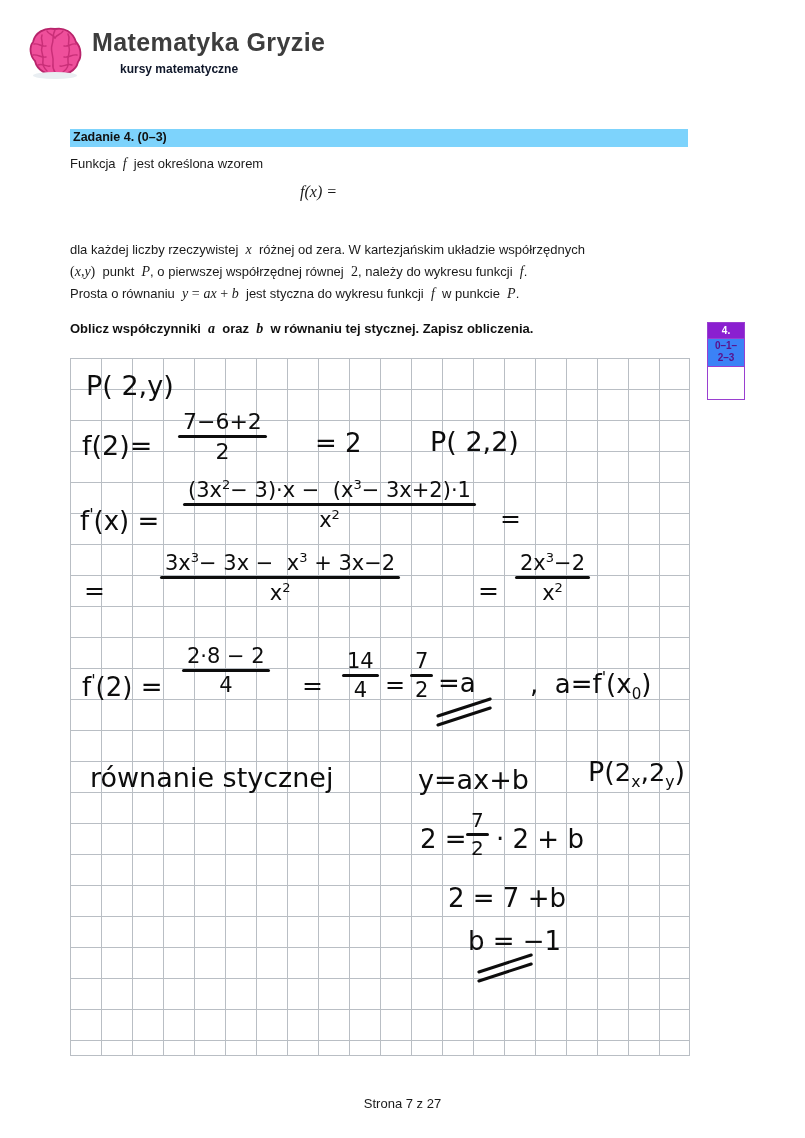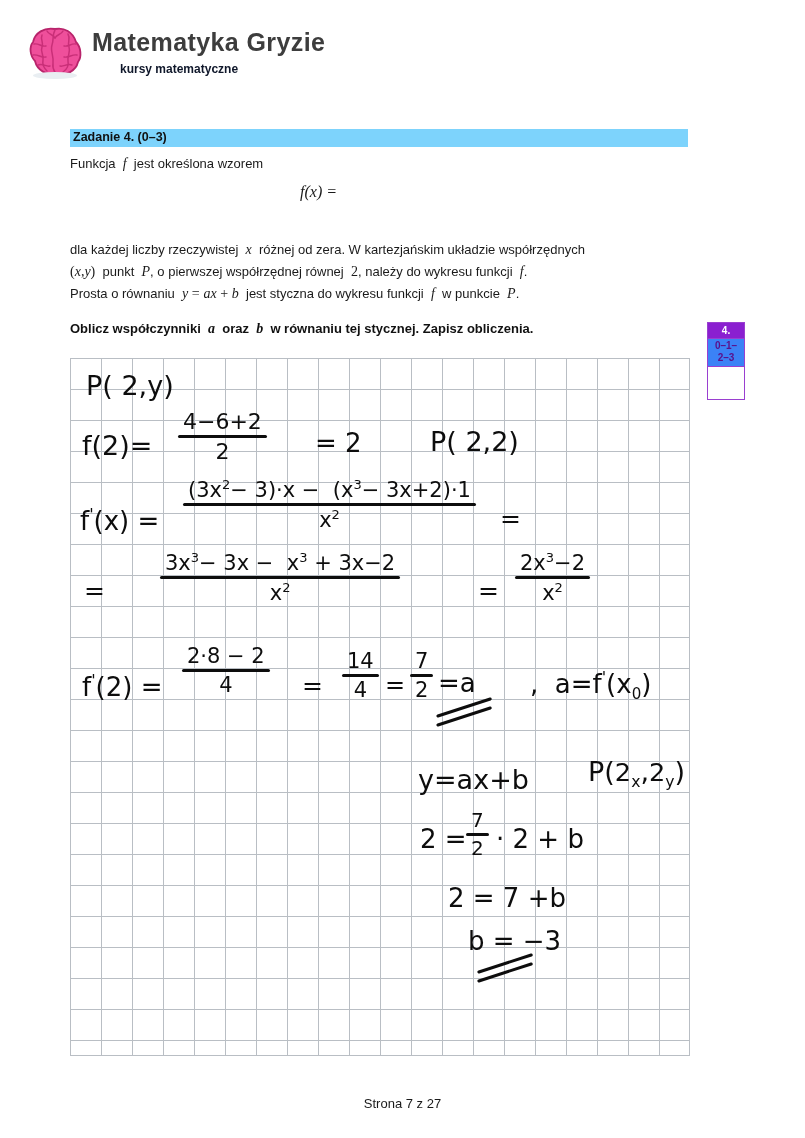--- a/index.html
+++ b/index.html
@@ -279,21 +279,21 @@
 </div>
 
 <div class="grid-area"></div>
 
 <div class="hw-layer">
 
   <div class="hw" style="left:16px; top:12px; font-size:27px;">P( 2,y)</div>
 
   <div class="hw" style="left:12px; top:72px; font-size:27px;">f(2)=</div>
   <div class="hw-frac" style="left:108px; top:52px; font-size:22px;">
-    <span class="hn">4−6+2</span>
+    <span class="hn">7−6+2</span>
     <span class="hb"></span>
     <span class="hd">2</span>
   </div>
   <div class="hw" style="left:245px; top:70px; font-size:26px;">= 2</div>
   <div class="hw" style="left:360px; top:68px; font-size:27px;">P( 2,2)</div>
 
   <div class="hw" style="left:10px; top:147px; font-size:26px;">f<sup>'</sup>(x) =</div>
   <div class="hw-frac" style="left:113px; top:120px; font-size:21px;">
     <span class="hn">(3x<sup>2</sup>− 3)·x −&nbsp; (x<sup>3</sup>− 3x+2)·1</span>
     <span class="hb"></span>
@@ -332,34 +332,35 @@
     <span class="hb"></span>
     <span class="hd">2</span>
   </div>
   <div class="hw" style="left:368px; top:310px; font-size:26px;">=a</div>
   <div class="dbl-underline" style="left:365px; top:348px;">
     <i></i>
       <i></i>
   </div>
   <div class="hw" style="left:460px; top:310px; font-size:26px;">,&nbsp; a=f<sup>'</sup>(x<sub>0</sub>)</div>
 
+  <div class="hw" style="left:20px; top:404px; font-size:27px;">równanie   stycznej</div>
   <div class="hw" style="left:348px; top:406px; font-size:27px;">y=ax+b</div>
   <div class="hw" style="left:502px; top:398px; font-size:27px;margin-left:16px;">P(<span style="font-size:0.95em;">2</span><sub>x</sub>,<span style="font-size:0.95em;">2</span><sub style="display:inline-block;">y</sub>)</div>
 
   <div class="hw" style="left:350px; top:466px; font-size:26px;">2 =</div>
   <div class="hw-frac" style="left:396px; top:452px; font-size:20px;">
     <span class="hn">7</span>
     <span class="hb"></span>
     <span class="hd">2</span>
   </div>
   <div class="hw" style="left:426px; top:466px; font-size:26px;">· 2 + b</div>
 
   <div class="hw" style="left:378px; top:525px; font-size:26px;">2 = 7 +b</div>
 
-  <div class="hw" style="left:398px; top:568px; font-size:26px;">b = −3</div>
+  <div class="hw" style="left:398px; top:568px; font-size:26px;">b = −1</div>
   <div class="dbl-underline" style="left:406px; top:604px;">
     <i></i>
       <i></i>
   </div>
 
 </div>
 
 <div class="footer">Strona 7 z 27</div>
 
 </body></html>

